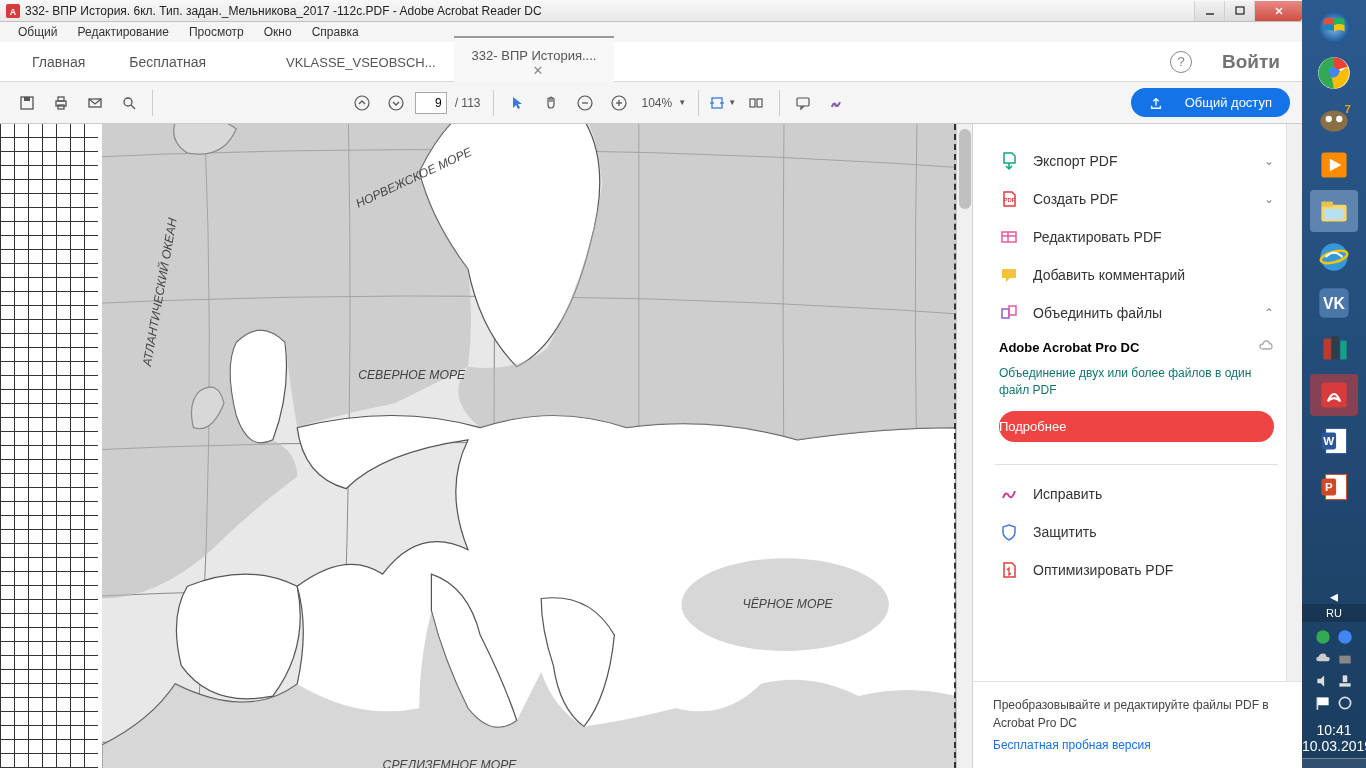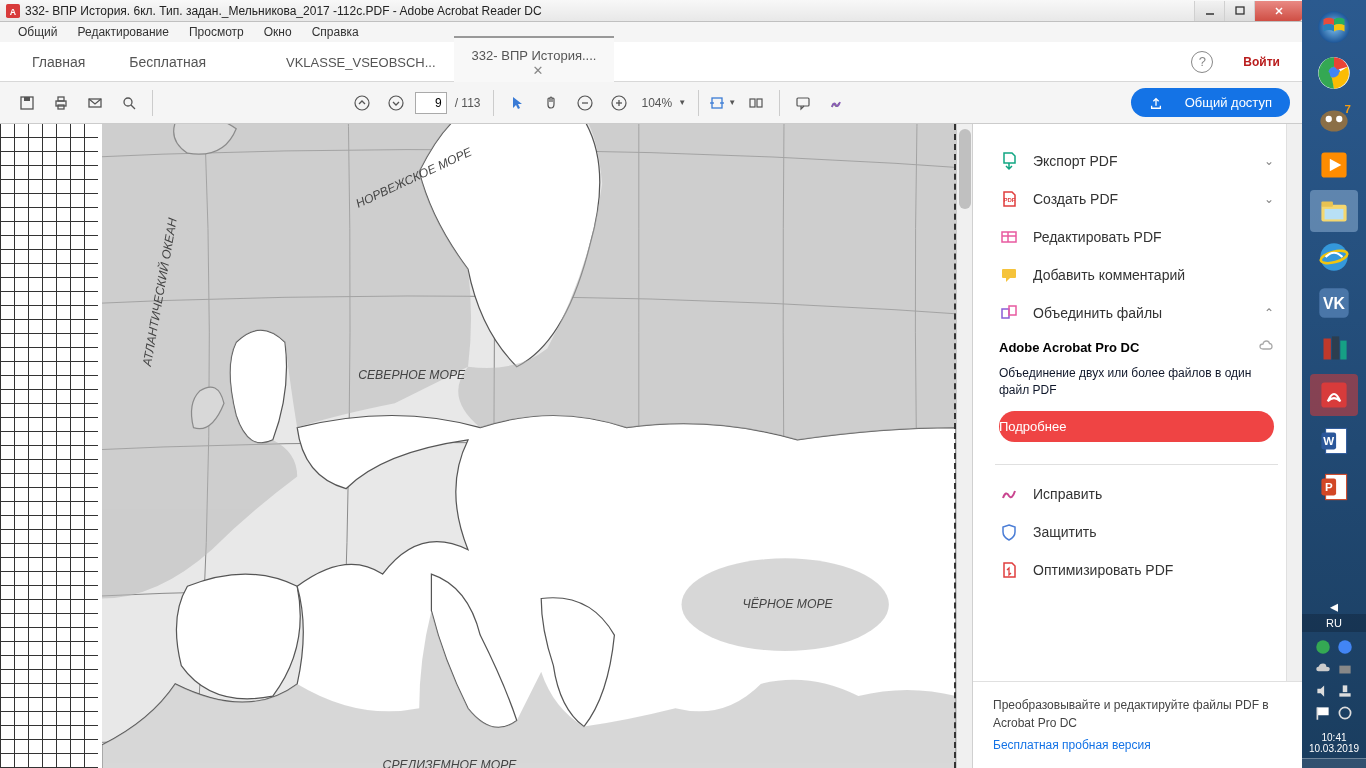--- a/index.html
+++ b/index.html
@@ -4,21 +4,21 @@
 <style>
 * { box-sizing: border-box; margin: 0; padding: 0; font-family: "Segoe UI", Arial, sans-serif; }
 body { width: 1366px; height: 768px; overflow: hidden; background: #000; display: flex; }
 .main-area { width: 1302px; height: 768px; display: flex; flex-direction: column; }
 .taskbar { width: 64px; height: 768px; background: linear-gradient(180deg, #2b5a8f 0%, #1a3d5f 100%); display: flex; flex-direction: column; align-items: center; padding-top: 4px; position: relative; }
 .taskbar-icon { width: 48px; height: 42px; margin: 2px 0; display: flex; align-items: center; justify-content: center; border-radius: 4px; cursor: pointer; }
 .taskbar-bottom { position: absolute; bottom: 0; width: 64px; display: flex; flex-direction: column; align-items: center; }
 .taskbar-tray { display: flex; flex-wrap: wrap; width: 60px; justify-content: center; padding: 4px 0; }
 .tray-icon { width: 18px; height: 18px; margin: 2px; }
 .taskbar-lang { color: #fff; font-size: 11px; text-align: center; padding: 3px 0; width: 100%; background: rgba(0,0,0,0.2); }
-.taskbar-clock { color: #fff; font-size: 10px; text-align: center; padding: 4px 0; width: 100%; }
+.taskbar-clock { color: #fff; font-size: 14px; text-align: center; padding: 4px 0; width: 100%; }
 .taskbar-expand { width: 100%; height: 16px; display: flex; align-items: center; justify-content: center; color: #fff; cursor: pointer; }
 
 
 .titlebar { height: 22px; background: linear-gradient(180deg, #f8f8f8 0%, #e8e8e8 100%); border-bottom: 1px solid #c0c0c0; display: flex; align-items: center; font-size: 12px; padding-left: 6px; color: #222; }
 .titlebar-icon { width: 14px; height: 14px; margin-right: 5px; }
 .titlebar-text { flex: 1; }
 .window-controls { display: flex; }
 .win-btn { width: 30px; height: 20px; display: flex; align-items: center; justify-content: center; cursor: pointer; border-left: 1px solid #d0d0d0; font-size: 10px; }
 .win-close { background: linear-gradient(180deg, #e98983 0%, #cf4e44 100%); color: #fff; width: 48px; border-radius: 0 0 3px 0; }
 .win-min, .win-max { background: linear-gradient(180deg, #f2f2f2 0%, #dcdcdc 100%); }
@@ -26,21 +26,21 @@
 .menubar { height: 20px; background: #f5f5f5; display: flex; align-items: center; padding-left: 8px; font-size: 12px; color: #333; }
 .menu-item { padding: 0 10px; cursor: pointer; }
 
 .tabbar { height: 40px; background: #fff; border-bottom: 1px solid #d8d8d8; display: flex; align-items: center; padding: 0 10px; }
 .nav-tab { padding: 10px 22px; font-size: 14px; color: #555; cursor: pointer; }
 .doc-tab { padding: 10px 18px; font-size: 13px; color: #555; cursor: pointer; display: flex; align-items: center; border-top: 2px solid transparent; }
 .doc-tab.active { border-top: 2px solid #999; background: #f8f8f8; flex-direction: column; }
 .tab-close { margin-left: 8px; color: #888; font-size: 13px; }
 .tabbar-right { margin-left: auto; display: flex; align-items: center; gap: 18px; }
 .help-icon { width: 22px; height: 22px; border: 1.5px solid #888; border-radius: 50%; display: flex; align-items: center; justify-content: center; color: #888; font-size: 13px; cursor: pointer; }
-.signin { font-size: 12px; font-weight: 600; color: #b91c1c; cursor: pointer; padding: 0 12px; }
+.signin { font-size: 19px; font-weight: 600; color: #737373; cursor: pointer; padding: 0 12px; }
 
 .toolbar { height: 42px; background: #f5f5f5; border-bottom: 1px solid #ccc; display: flex; align-items: center; padding: 0 12px; }
 .tool-btn { width: 30px; height: 30px; display: flex; align-items: center; justify-content: center; cursor: pointer; color: #555; border-radius: 3px; }
 .tool-sep { width: 1px; height: 26px; background: #ccc; margin: 0 8px; }
 .tool-group { display: flex; align-items: center; gap: 4px; }
 .page-input { width: 32px; height: 22px; text-align: right; font-size: 12px; border: 1px solid #aaa; padding: 0 4px; }
 .page-total { font-size: 12px; color: #555; padding: 0 4px; }
 .zoom-select { font-size: 12px; color: #555; padding: 2px 4px; display: flex; align-items: center; cursor: pointer; }
 .share-btn { margin-left: auto; background: #1473e6; color: #fff; border-radius: 16px; padding: 7px 18px; font-size: 13px; display: flex; align-items: center; gap: 22px; cursor: pointer; }
 
@@ -58,21 +58,21 @@
 .side-panel-scroll { display: flex; }
 .side-panel-content { flex: 1; padding: 18px 8px 12px 22px; }
 .tool-item { display: flex; align-items: center; padding: 9px 4px; cursor: pointer; color: #333; }
 .tool-item-icon { width: 20px; height: 20px; margin-right: 14px; display: flex; align-items: center; justify-content: center; }
 .tool-item-label { flex: 1; font-size: 14px; }
 .tool-item-chev { color: #888; font-size: 12px; }
 .panel-divider { height: 1px; background: #e0e0e0; margin: 10px 0; }
 .merge-section { padding: 6px 4px 12px 4px; }
 .merge-title { font-weight: 600; font-size: 13px; display: flex; align-items: center; justify-content: space-between; margin-bottom: 8px; }
 .cloud-ic { color: #aaa; }
-.merge-desc { font-size: 12px; color: #0f172a; line-height: 1.4; margin-bottom: 12px; }
+.merge-desc { font-size: 12px; color: #0f766e; line-height: 1.4; margin-bottom: 12px; }
 .merge-btn { background: #ef4444; color: #fff; border-radius: 16px; padding: 8px 0; text-align: left; font-size: 13px; cursor: pointer; }
 .panel-footer { border-top: 1px solid #e0e0e0; padding: 14px 20px; font-size: 12px; color: #444; line-height: 1.5; }
 .panel-footer-link { color: #1473e6; cursor: pointer; margin-top: 4px; }
 .panel-scrollbar { width: 16px; background: #f0f0f0; border-left: 1px solid #e0e0e0; }
 
 
 svg { width: 100%; height: 100%; }
 .i16 { width: 16px; height: 16px; }
 .i18 { width: 18px; height: 18px; }
 </style>

